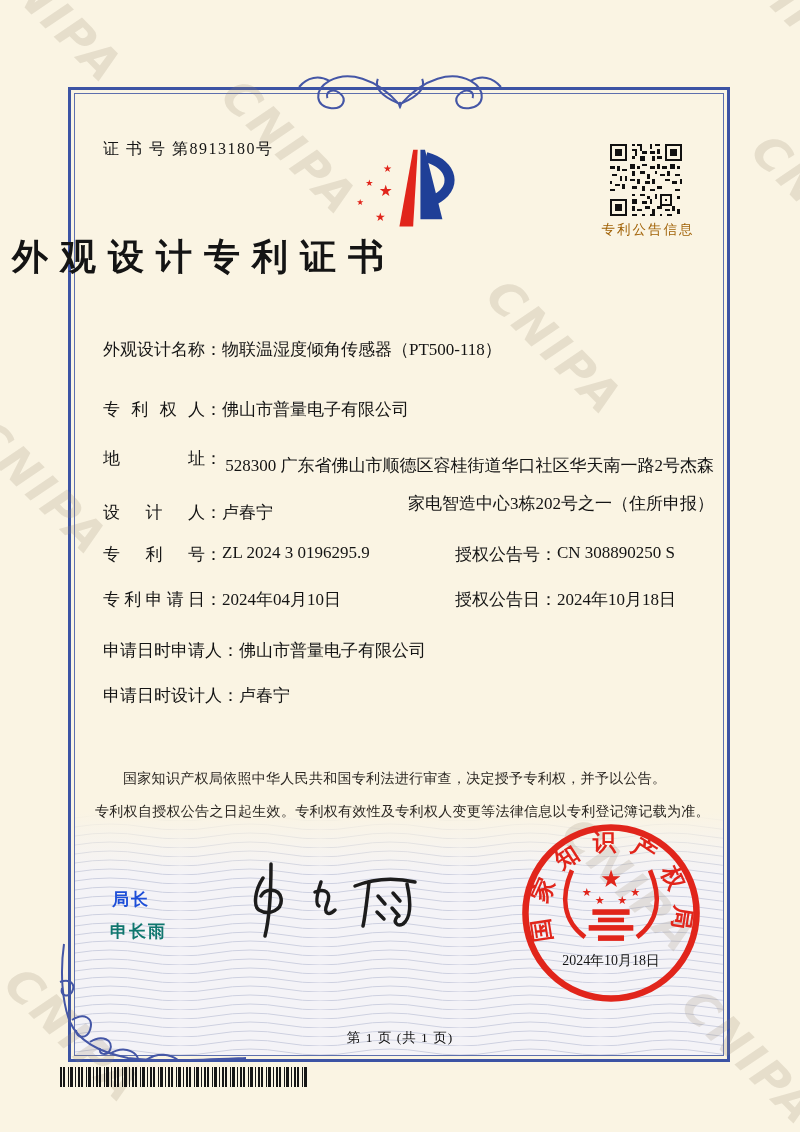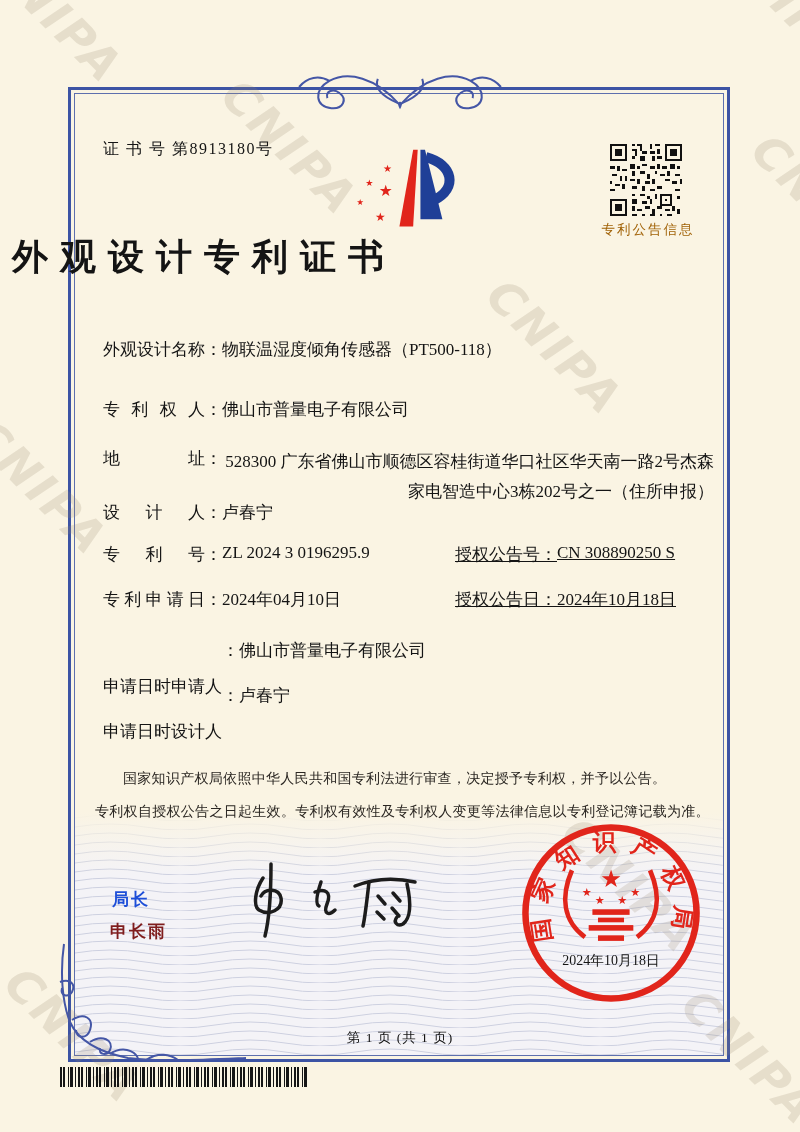--- a/index.html
+++ b/index.html
@@ -30,30 +30,30 @@
     background:linear-gradient(rgba(250,244,227,1), rgba(250,244,227,0) 26%);
   }
   .ct{position:absolute;z-index:4;}
   .cert-no{left:103px;top:139px;font-size:16px;letter-spacing:1.5px;}
   .logo{left:345px;top:137px;width:118px;height:96px;}
   .qr{left:610px;top:144px;width:72px;height:72px;}
   .qr-label{left:586px;top:221px;width:124px;text-align:center;font-size:13.5px;letter-spacing:2px;color:#a16207;}
   .title{left:0;right:0;top:233px;text-align:left;font-size:36px;font-weight:bold;letter-spacing:12px;text-indent:12px;}
   .frow{left:103px;font-size:17px;display:flex;align-items:flex-start;}
   .flabel{display:inline-block;width:102px;text-align:justify;text-align-last:justify;flex:none;}
-  .flabel.wide{width:119px;text-align:left;text-align-last:left;margin-top:36px;}
+  .flabel.wide{width:119px;text-align:left;text-align-last:left;}
   .fcolon{flex:none;}
   .fvalue{display:inline-block;text-align:right;}
-  .fvalue.addr{width:492px;line-height:30px;}
-  .col2{left:455px;display:flex;font-size:17px;text-decoration:underline;}
+  .fvalue.addr{width:492px;line-height:38px;}
+  .col2{left:455px;display:flex;font-size:17px;}
   .statement{left:95px;top:762px;width:620px;font-size:14px;line-height:33px;letter-spacing:0.3px;color:#2a2622;}
   .statement .l1{text-indent:2em;white-space:nowrap;}
   .statement .l2{white-space:nowrap;}
   .sig-title{left:112px;top:888px;font-size:17px;font-weight:bold;font-family:Liberation Mono, monospace;letter-spacing:2px;color:#1d4ed8;}
-  .sig-name{left:110px;top:920px;font-size:17px;font-weight:bold;font-family:"Liberation Sans","DejaVu Sans",sans-serif;letter-spacing:2px;color:#7f1d1d;}
+  .sig-name{left:110px;top:920px;font-size:17px;font-weight:bold;font-family:"Liberation Sans","DejaVu Sans",sans-serif;letter-spacing:2px;color:#0f766e;}
   .signature{left:235px;top:860px;width:195px;height:82px;}
   .seal{left:518px;top:820px;width:186px;height:186px;z-index:5;}
   .page-no{left:0;right:0;top:1029px;text-align:center;font-size:13.5px;letter-spacing:1px;}
   .barcode{
     left:60px;top:1067px;width:247px;height:20px;z-index:4;
     background:repeating-linear-gradient(90deg,
       #161616 0 2px, transparent 2px 3px,
       #161616 3px 5px, transparent 5px 8px,
       #161616 8px 9px, transparent 9px 10px,
       #161616 10px 13px, transparent 13px 15px,

